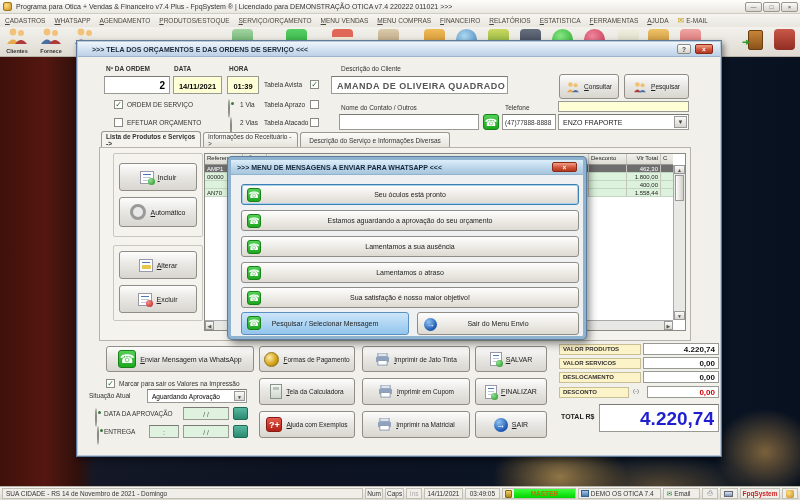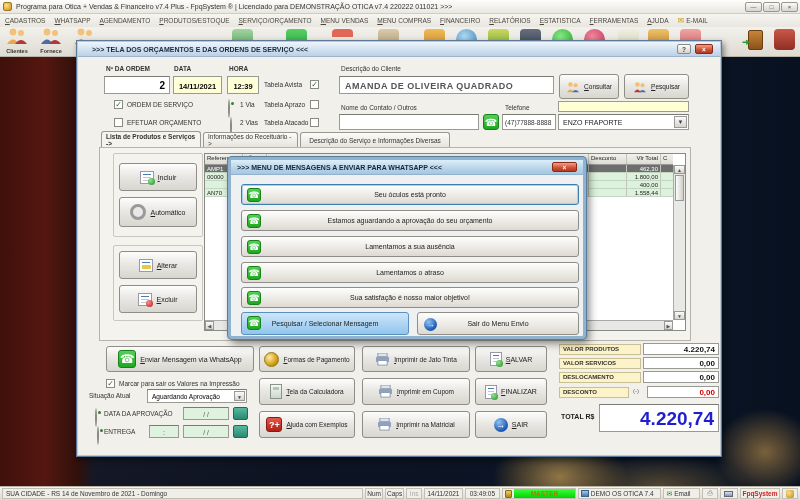--- a/index.html
+++ b/index.html
@@ -174,39 +174,39 @@
       <span class="cbtn" style="position:absolute;right:29px;top:2px;width:14px;">?</span>
       <span class="cbtn close" style="position:absolute;right:7px;top:2px;">×</span>
     </div>
 
     
     <span class="abs slbl" style="left:29px;top:24px;font-weight:bold;">Nº DA ORDEM</span>
     <div class="abs field" style="left:27px;top:35px;width:66px;height:18px;font-size:10px;font-weight:bold;text-align:right;padding:3px 4px 0 0;">2</div>
     <span class="abs slbl" style="left:97px;top:24px;font-weight:bold;">DATA</span>
     <div class="abs yfield" style="left:96px;top:35px;width:49px;height:18px;font-size:7.5px;font-weight:bold;text-align:center;padding-top:5px;">14/11/2021</div>
     <span class="abs slbl" style="left:152px;top:24px;font-weight:bold;">HORA</span>
-    <div class="abs yfield" style="left:150px;top:35px;width:32px;height:18px;font-size:7.5px;font-weight:bold;text-align:center;padding-top:5px;">12:39</div>
+    <div class="abs yfield" style="left:150px;top:35px;width:32px;height:18px;font-size:7.5px;font-weight:bold;text-align:center;padding-top:5px;">01:39</div>
 
     <span class="abs slbl" style="left:187px;top:40px;">Tabela Avista</span>
     <span class="abs chk" style="left:233px;top:39px;">✓</span>
     <span class="abs chk" style="left:37px;top:59px;">✓</span>
     <span class="abs slbl" style="left:50px;top:60px;">ORDEM DE SERVIÇO</span>
     <span class="abs radio on" style="left:151px;top:59px;"></span>
     <span class="abs slbl" style="left:163px;top:60px;">1 Via</span>
     <span class="abs slbl" style="left:187px;top:60px;">Tabela Aprazo</span>
     <span class="abs chk" style="left:233px;top:59px;"></span>
     <span class="abs chk" style="left:37px;top:77px;"></span>
     <span class="abs slbl" style="left:50px;top:78px;">EFETUAR ORÇAMENTO</span>
     <span class="abs radio" style="left:151px;top:77px;"></span>
     <span class="abs slbl" style="left:163px;top:78px;">2 Vias</span>
     <span class="abs slbl" style="left:187px;top:78px;">Tabela Atacado</span>
     <span class="abs chk" style="left:233px;top:77px;"></span>
 
     <span class="abs slbl" style="left:264px;top:24px;">Descrição do Cliente</span>
-    <div class="abs field" style="left:262px;top:35px;width:215px;height:18px;font-size:9px;font-weight:bold;color:#555;letter-spacing:.5px;padding:4px 0 0 5px;">AMANDA DE OLIVEIRA QUADRADO</div>
+    <div class="abs field" style="left:254px;top:35px;width:177px;height:18px;font-size:9px;font-weight:bold;color:#555;letter-spacing:.5px;padding:4px 0 0 5px;">AMANDA DE OLIVEIRA QUADRADO</div>
 
     <div class="abs btn3d" style="left:482px;top:33px;width:60px;height:25px;font-size:6.5px;">
       <svg width="14" height="12" viewBox="0 0 16 14">
           <circle cx="5" cy="4" r="2.6" fill="#f0c070"></circle>
           <path d="M1 13 q4 -6 8 0z" fill="#e8a84e"></path>
           <circle cx="11" cy="5" r="2.4" fill="#f0c070"></circle>
           <path d="M7 13 q4 -5 8 0z" fill="#4a6fa5"></path>
         </svg>
       <span class="fl">Consultar</span>
     </div>

